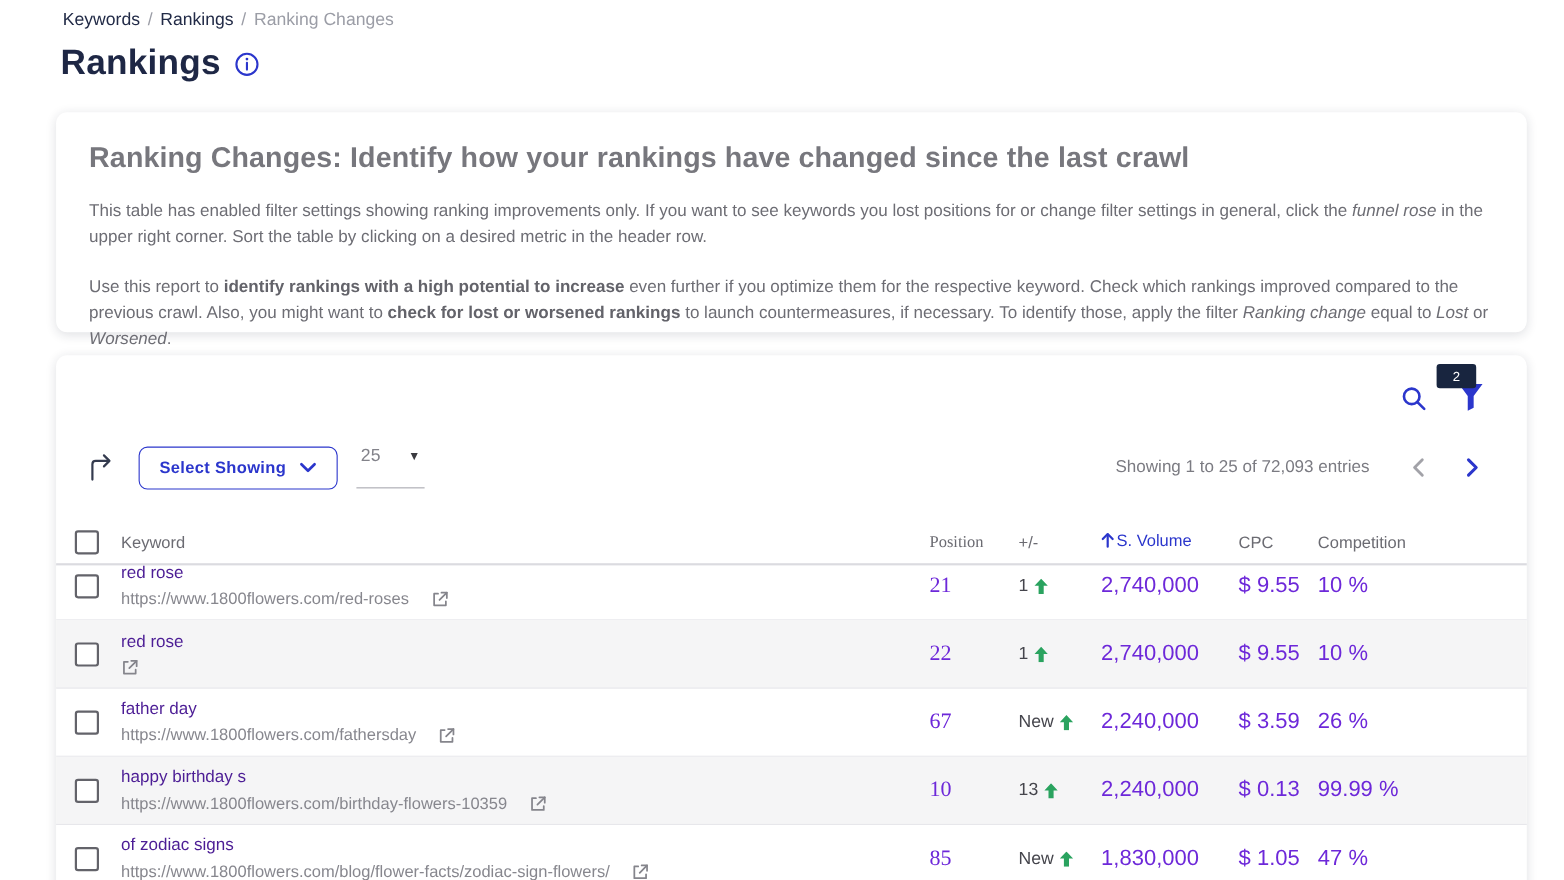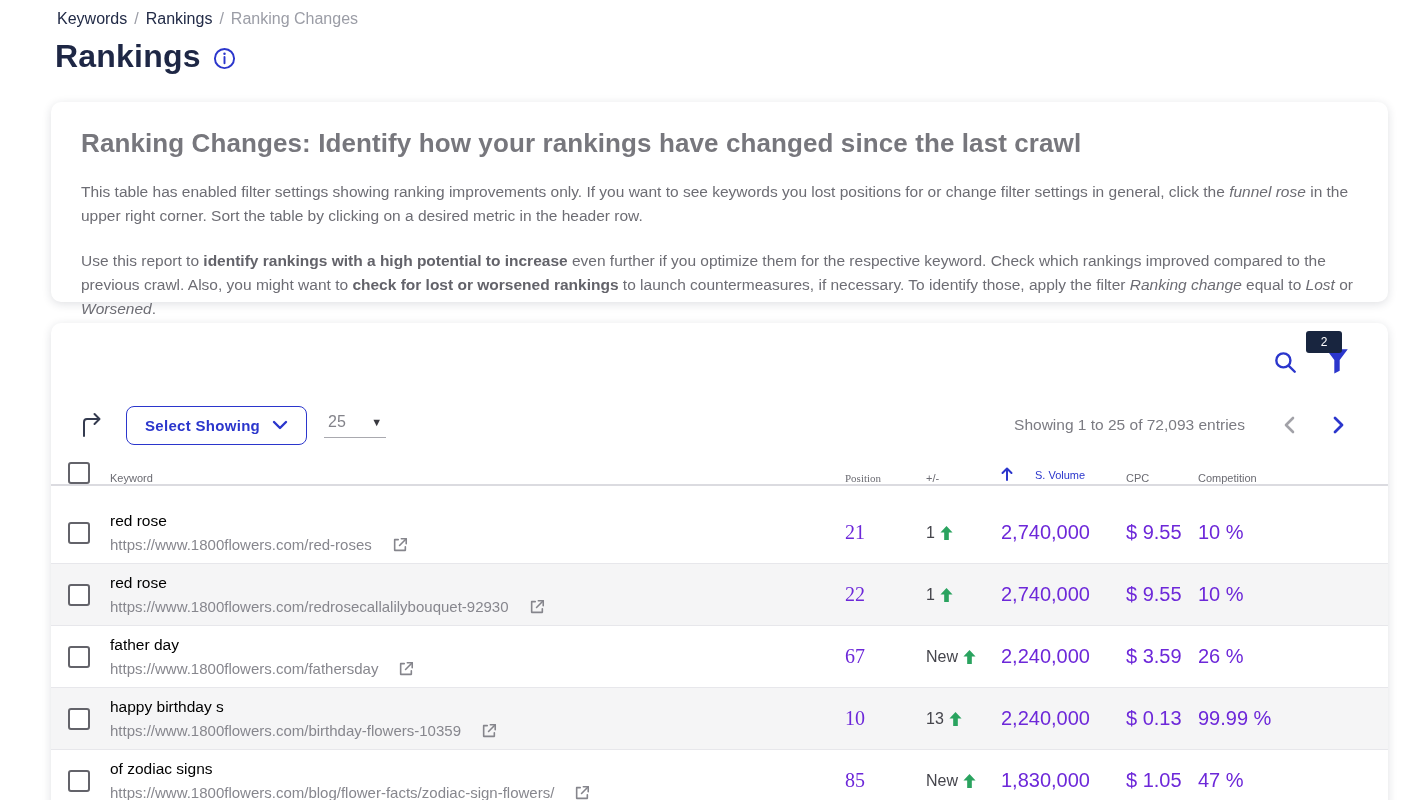--- a/index.html
+++ b/index.html
@@ -37,50 +37,50 @@
 
   
   .toolbar { position: absolute; top: 80px; left: 0; right: 0; display: flex; align-items: center;
     padding: 0 43px 0 29px; height: 44px; }
   .export-icon { display: inline-flex; margin-right: 22px; cursor: pointer; }
   .select-action { display: flex; align-items: center; gap: 12px; height: 39px; padding: 0 18px;
     border: 1.5px solid #2b36cc; border-radius: 8px; background: #fff; color: #2b36cc;
     font-size: 15px; font-weight: 600; letter-spacing: 0.3px; cursor: pointer;
     font-family: "Liberation Sans", sans-serif; }
   .pagesize { display: flex; align-items: center; justify-content: space-between; width: 62px;
-    margin-left: 17px; padding: 0 4px 6px 4px; border-bottom: 1px solid #a9a9af;
+    margin-left: 17px; padding: 0 4px 19px 4px; border-bottom: 1px solid #a9a9af;
     color: #83838a; font-size: 16px; cursor: pointer; }
   .pagesize .caret { color: #3a3a40; font-size: 11px; }
   .toolbar-right { margin-left: auto; display: flex; align-items: center; }
   .showing { color: #7b7b82; font-size: 15.5px; }
   .pager { display: inline-flex; margin-left: 38px; cursor: default; }
   .pager.next { margin-left: 36px; cursor: pointer; }
 
   
-  .thead { position: absolute; top: 123px; left: 0; right: 0; height: 40px; display: flex;
-    align-items: flex-end; border-bottom: 2px solid #dbdbe0; color: #6b6b72; font-size: 11px; }
+  .thead { position: absolute; top: 151px; left: 0; right: 0; height: 40px; display: flex;
+    align-items: center; border-bottom: 2px solid #dbdbe0; color: #6b6b72; font-size: 15px; }
   .rows { position: absolute; top: 179px; left: 0; right: 0; }
   .trow { display: flex; align-items: center; height: 62px; border-bottom: 1px solid #e7e7eb; }
   .trow:nth-child(even) { background: #f5f5f6; }
 
   .col-check { width: 59px; padding-left: 17px; display: flex; align-items: center; }
   .col-keyword { flex: 1; min-width: 0; }
   .col-pos { width: 81px; font-family: Liberation Serif, serif; }
   .col-change { width: 75px; display: flex; align-items: center; gap: 5px; }
   .col-vol { width: 125px; }
   .col-cpc { width: 72px; }
   .col-comp { width: 190px; }
 
   .checkbox { width: 22px; height: 22px; border: 2px solid #63636a; border-radius: 3px;
     background: #fff; cursor: pointer; display: inline-block; }
 
-  .sort-header { color: #2b36cc; display: inline-flex; align-items: center; gap: 22px; cursor: pointer; }
+  .sort-header { color: #2b36cc; display: inline-flex; align-items: center; gap: 2px; cursor: pointer; }
   .plain-header { cursor: pointer; }
 
-  .kw { color: #000000; font-size: 15.5px; text-decoration: none; cursor: pointer; display: inline-block; }
+  .kw { color: #4c1d95; font-size: 15.5px; text-decoration: none; cursor: pointer; display: inline-block; }
   .url-line { display: flex; align-items: center; gap: 20px; margin-top: 6px; }
   .url { color: #87878e; font-size: 15px; }
   .ext-icon { display: inline-flex; cursor: pointer; }
 
   .num { color: #6d28d9; font-size: 20px; }
   .change-val { color: #45454c; font-size: 16px; }
   .up-arrow { display: inline-flex; }
 </style>
 </head>
 <body>
@@ -210,21 +210,20 @@
         <div class="col-comp num">10 %</div>
       </div>
 
       <div class="trow">
         <div class="col-check">
             <span class="checkbox"></span>
           </div>
         <div class="col-keyword">
           <a class="kw">red rose</a>
           <div class="url-line">
-            <span class="url">https://www.1800flowers.com/redrosecallalilybouquet-92930</span>
             <span class="ext-icon">
               <svg width="16" height="16" viewBox="0 0 18 18" fill="none" stroke="#85858c" stroke-width="1.8" stroke-linecap="round" stroke-linejoin="round">
                 <path d="M7 3 H3 V15 H15 V11"></path>
                   <path d="M10.5 2 H16 V7.5"></path>
                   <path d="M16 2 L8.5 9.5"></path>
               </svg>
             </span>
           </div>
         </div>
         <div class="col-pos num">22</div>

